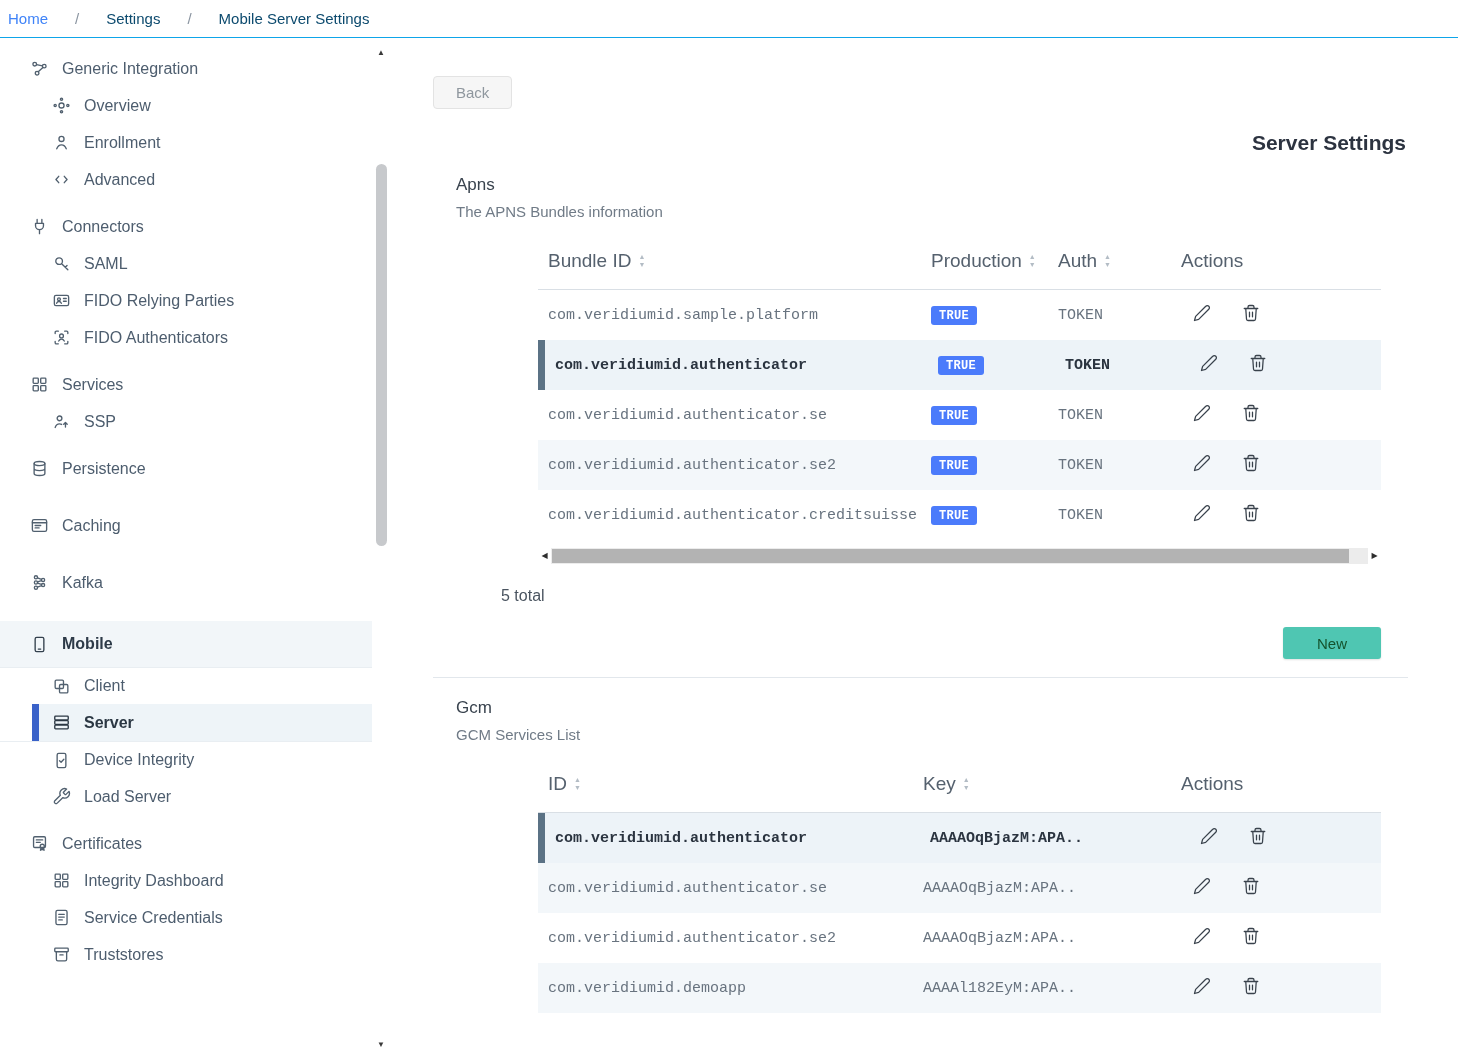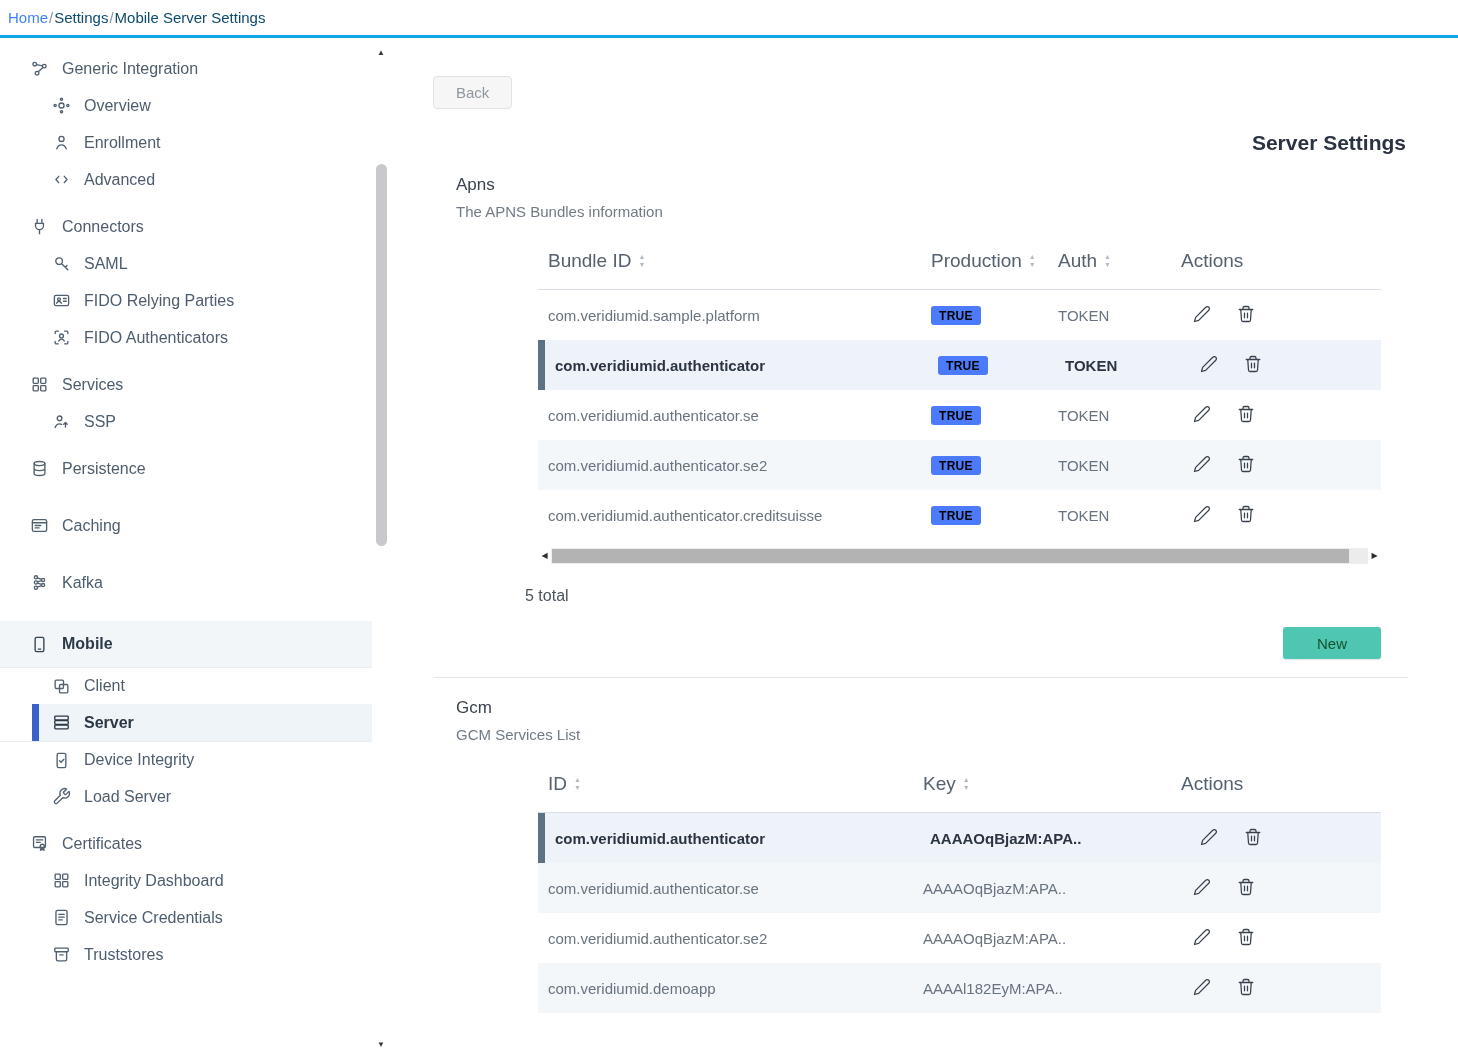--- a/index.html
+++ b/index.html
@@ -1,21 +1,21 @@
 <!DOCTYPE html>
 <html><head>
 <meta charset="utf-8">
 <style>
   * { margin:0; padding:0; box-sizing:border-box; }
   html,body { width:1458px; height:1052px; overflow:hidden; background:#fff;
     font-family:"Liberation Sans","DejaVu Sans",sans-serif; color:#4a5568; }
 
   
-  .topbar { height:38px; display:flex; align-items:center; gap:1px; padding-left:8px;
-    border-bottom:3px solid #0ea5e9; font-size:15px; background:#fff; }
+  .topbar { height:38px; display:flex; align-items:center; gap:27px; padding-left:8px;
+    border-bottom:1px solid #0ea5e9; font-size:15px; background:#fff; }
   .crumb-link { color:#3f83f8; cursor:pointer; }
   .crumb-sep { color:#8a94a0; }
   .crumb-item { color:#0c4a6e; }
 
   
   .layout { display:flex; height:1014px; }
   .sidebar { position:relative; width:390px; flex:0 0 390px; background:#fff; padding-top:12px; overflow:hidden; }
   .content { flex:1; padding:38px 52px 0 43px; overflow:hidden; }
 
   
@@ -60,39 +60,39 @@
   
   .c1 { width:393px; padding-left:10px; }
   .c2 { width:127px; }
   .c3 { width:123px; }
   .c4 { flex:1; }
   
   .g1 { width:385px; padding-left:10px; }
   .g2 { width:258px; }
   .g3 { flex:1; }
 
-  .trow { display:flex; align-items:center; height:50px; font-size:15px; color:#68737f; cursor:pointer; background:#fff; }
+  .trow { display:flex; align-items:center; height:50px; font-size:15px; color:#68737f; cursor:pointer; background:#fff;font-family:Liberation Mono, monospace; }
   .trow:nth-child(odd) { background:#f3f7fa; }
   .trow.selected { background:#edf3f8; border-left:7px solid #5b7285; color:#2b3440; font-weight:bold; }
 
-  .badge { display:inline-block; background:#4b7bfb; color:#000000; font-size:12px; font-weight:bold;
+  .badge { display:inline-block; background:#4b7bfb; color:#ffffff; font-size:12px; font-weight:bold;
     letter-spacing:.3px; padding:4px 8px 3px; border-radius:3px; line-height:1; }
 
   .icon-btn { display:inline-flex; width:18px; height:18px; color:#39424c; cursor:pointer; }
   .icon-btn svg { width:18px; height:18px; }
   .icon-btn + .icon-btn { margin-left:22px; }
   .actions-cell { padding-left:12px; }
 
   
   .hscroll { margin-left:105px; width:843px; margin-top:7px; height:17px; display:flex; align-items:center; }
   .harrow { width:13px; text-align:center; font-size:8px; color:#2e2e2e; cursor:pointer; }
   .htrack { flex:1; height:16px; background:#ececec; position:relative; }
   .hthumb { position:absolute; left:1px; top:1px; bottom:1px; width:97.5%; background:#b3b3b3; cursor:grab; }
 
-  .total-text { margin-left:92px; margin-top:23px; font-size:16px; color:#4a5460; }
+  .total-text { margin-left:68px; margin-top:23px; font-size:16px; color:#4a5460; }
   .newrow { display:flex; justify-content:flex-end; margin-top:22px; }
   .new-btn { width:98px; height:32px; background:#4fc6b2; color:#14532d; border:none; border-radius:3px;
     font-size:15px; font-family:inherit; cursor:pointer; box-shadow:0 1px 2px rgba(0,0,0,.12); }
 
   .divider { border:none; border-top:1px solid #e2e7ec; margin-top:18px; width:975px; }
 </style>
 </head>
 <body>
 
 <div class="topbar">

